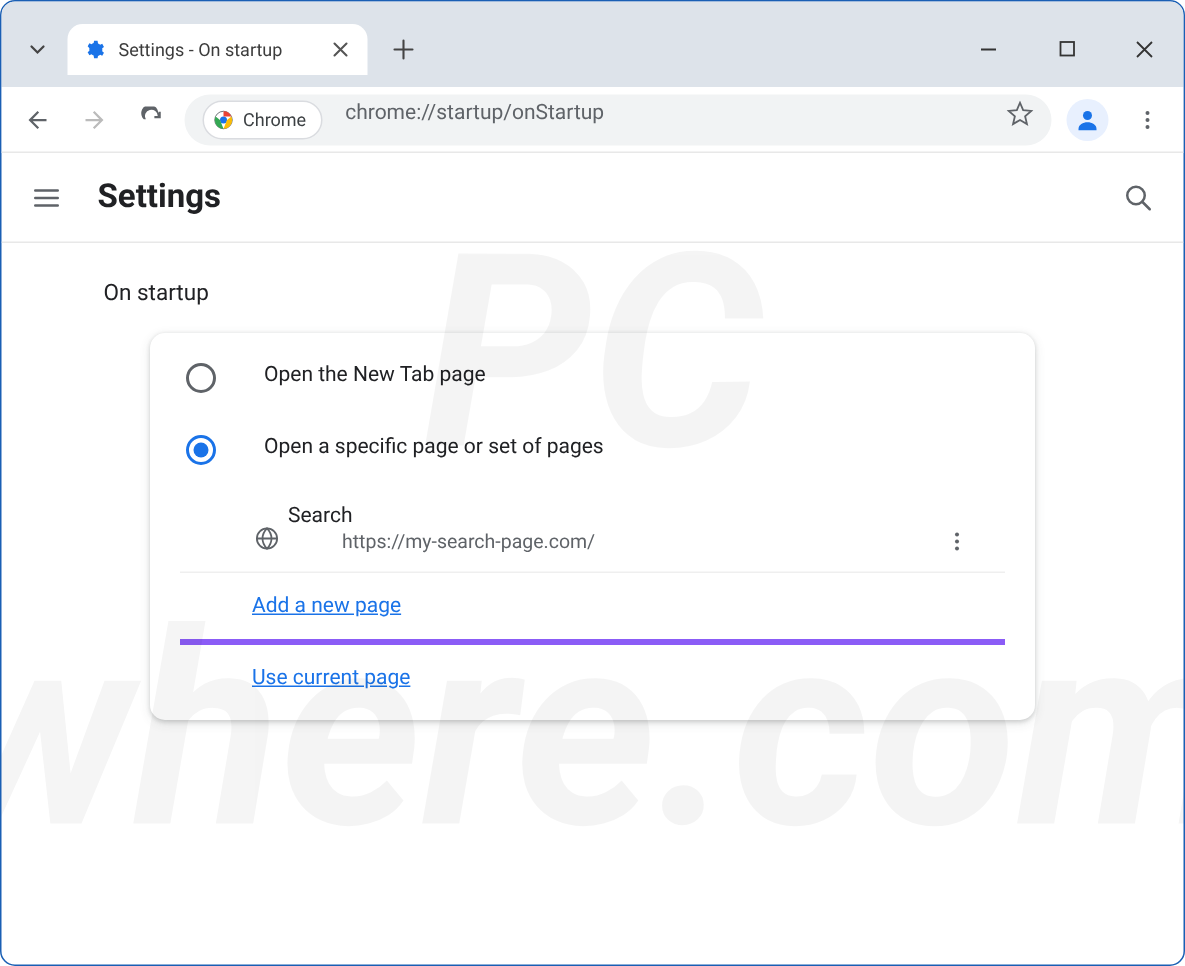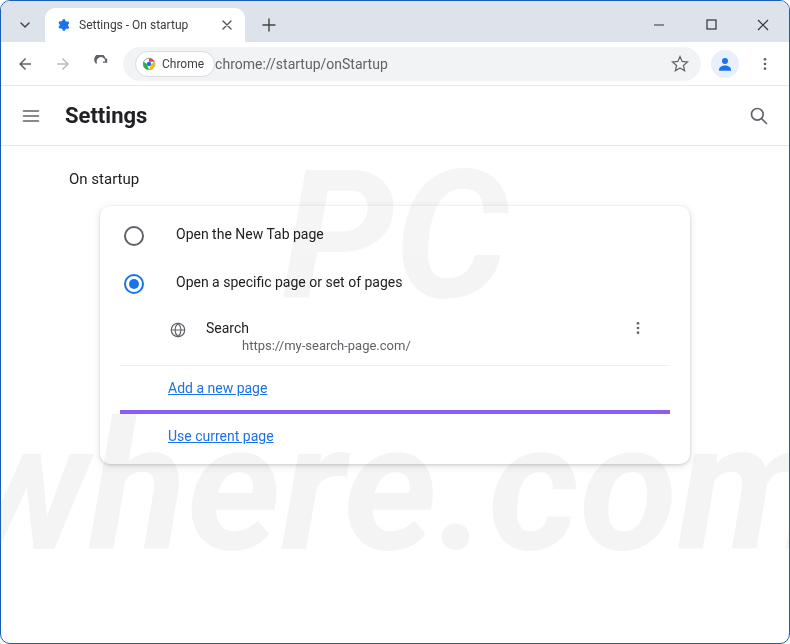--- a/index.html
+++ b/index.html
@@ -8,21 +8,21 @@
       width: 790px;
       height: 644px;
       background: #fff;
       border: 1px solid #1a5fb4;
       border-radius: 10px;
       overflow: hidden;
       position: relative;
     }
     
     .title-bar {
-      height: 41px;
+      height: 57px;
       background: #dde3ea;
       display: flex;
       align-items: center;
       padding: 6px 0 0 0;
     }
     .tab-chevron {
       width: 36px;
       height: 30px;
       display: flex;
       align-items: center;
@@ -58,23 +58,23 @@
       border-bottom: 1px solid #e8e8e8;
     }
     .nav-btn { width: 32px; height: 32px; display: flex; align-items: center; justify-content: center; color: #5f6368; border-radius: 50%; }
     .nav-btn.disabled { color: #bbb; }
     .addr-bar {
       flex: 1;
       height: 34px;
       background: #f1f3f4;
       border-radius: 17px;
       display: flex;
-      align-items: center;
+      align-items: flex-start;
       padding: 4px 12px;
-      gap: 0;
+      gap: 15px;
     }
     .chrome-chip {
       display: flex;
       align-items: center;
       gap: 6px;
       background: #fff;
       border-radius: 14px;
       height: 26px;
       padding: 0 10px 0 6px;
       border: 1px solid #dadce0;
@@ -129,23 +129,23 @@
       position: absolute;
       width: 10px;
       height: 10px;
       background: #1a73e8;
       border-radius: 50%;
       top: 3px;
       left: 3px;
     }
     .page-item {
       display: flex;
-      align-items: flex-start;
+      align-items: flex-end;
       padding: 12px 24px 12px 48px;
-      gap: 18px;
+      gap: 4px;
       border-bottom: 1px solid #efefef;
       margin: 0 20px;
     }
     .globe { width: 20px; height: 20px; color: #5f6368; flex-shrink: 0; display:flex; align-items:center; justify-content:center; }
     .page-text { flex: 1; display: flex; flex-direction: column; gap: 2px; }
     .page-name { font-size: 14px; color: #202124; }
     .page-url { font-size: 13px; color: #5f6368; padding-left: 36px; }
     .kebab { color: #5f6368; }
     .link-row {
       padding: 14px 24px 14px 48px;

